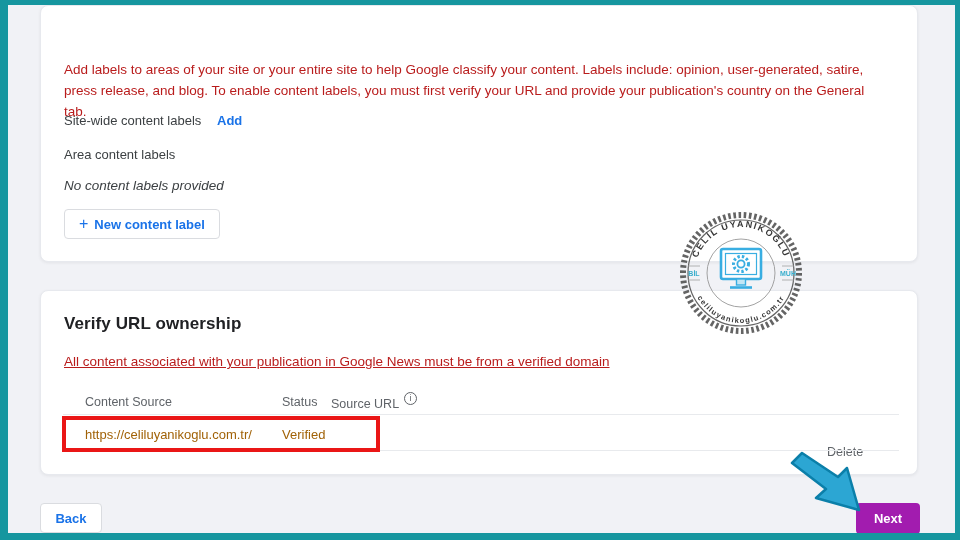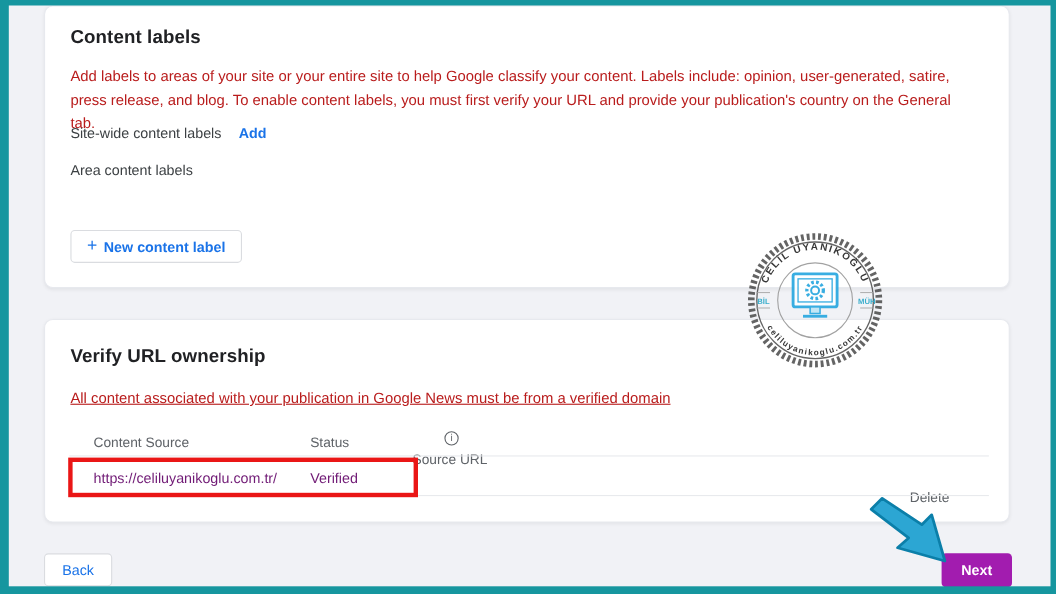--- a/index.html
+++ b/index.html
@@ -37,74 +37,74 @@
 
   .btn-outline {
     position:absolute; display:inline-flex; align-items:center; gap:6px;
     background:#fff; border:1px solid #dadce0; border-radius:4px;
     color:#1a73e8; font-size:13px; font-weight:700; cursor:pointer;
     padding:0 14px; height:30px; font-family:inherit;
   }
   .btn-outline .plus { font-size:16px; font-weight:400; line-height:1; }
 
   .th { position:absolute; color:#5f6368; font-size:12.5px; }
-  .td { position:absolute; color:#701a75; font-size:13px; }
+  .td { position:absolute; color:#a16207; font-size:13px; }
   .divider { position:absolute; left:22px; width:836px; height:1px; background:#e8eaed; }
   .info-icon {
     position:absolute; width:13px; height:13px; border:1px solid #5f6368;
     border-radius:50%; color:#5f6368; font-size:9px; line-height:11px;
     text-align:center; font-style:normal; cursor:pointer;
   }
   .delete-link { position:absolute; color:#5f6368; font-size:12.5px; cursor:pointer; }
 
   .red-highlight {
     position:absolute; left:62px; top:416px; width:318px; height:36px;
     border:4px solid #ea1616; z-index:6; pointer-events:none;
   }
 
   .btn-back {
     position:absolute; left:40px; top:503px; width:62px; height:30px;
     background:#fff; border:1px solid #dadce0; border-radius:4px;
-    color:#1a73e8; font-size:13px; font-weight:400; cursor:pointer; font-family:inherit;
+    color:#1a73e8; font-size:13px; font-weight:700; cursor:pointer; font-family:inherit;
   }
   .btn-next {
     position:absolute; left:856px; top:503px; width:64px; height:31px;
     background:#a21caf; border:none; border-radius:4px;
     color:#ffffff; font-size:13px; font-weight:700; cursor:pointer; font-family:inherit; z-index:5;
   }
   .arrow-annot { position:absolute; left:783px; top:448px; z-index:8; pointer-events:none; }
   .watermark { position:absolute; left:678px; top:210px; z-index:5; opacity:.92; pointer-events:none; }
 </style>
 </head>
 <body>
 
 <div class="screen">
 
   <div class="card card1">
-    <div class="h-title" style="top:18px;">Content labels</div>
     <div class="desc" style="top:53px;">Add labels to areas of your site or your entire site to help Google classify your content. Labels include: opinion, user-generated, satire, press release, and blog. To enable content labels, you must first verify your URL and provide your publication's country on the General tab.</div>
 
     <span class="label-sm" style="left:23px; top:107px;">Site-wide content labels</span>
     <a class="link-blue" style="position:absolute; left:176px; top:107px;">Add</a>
 
     <span class="label-sm" style="left:23px; top:141px;">Area content labels</span>
+    <div class="italic-note" style="top:172px;">No content labels provided</div>
 
     <button class="btn-outline" style="left:23px; top:203px;">
       <span class="plus">+</span>
       <span>New content label</span>
     </button>
   </div>
 
   <div class="card card2">
     <div class="h-title" style="top:23px;">Verify URL ownership</div>
     <div class="desc" style="top:60px;text-decoration:underline;">All content associated with your publication in Google News must be from a verified domain</div>
 
     <span class="th" style="left:44px; top:104px;">Content Source</span>
     <span class="th" style="left:241px; top:104px;">Status</span>
-    <span class="th" style="left:290px; top:120px;margin-left:44px;">Source URL</span>
+    <span class="th" style="left:290px; top:106px;">Source URL</span>
     <span class="info-icon" style="left:363px; top:101px;">i</span>
 
     <div class="divider" style="top:123px;"></div>
 
     <div>
       <span class="td" style="left:44px; top:136px;">https://celiluyanikoglu.com.tr/</span>
       <span class="td" style="left:241px; top:136px;">Verified</span>
       <span class="delete-link" style="left:786px; top:154px;">Delete</span>
     </div>
 

